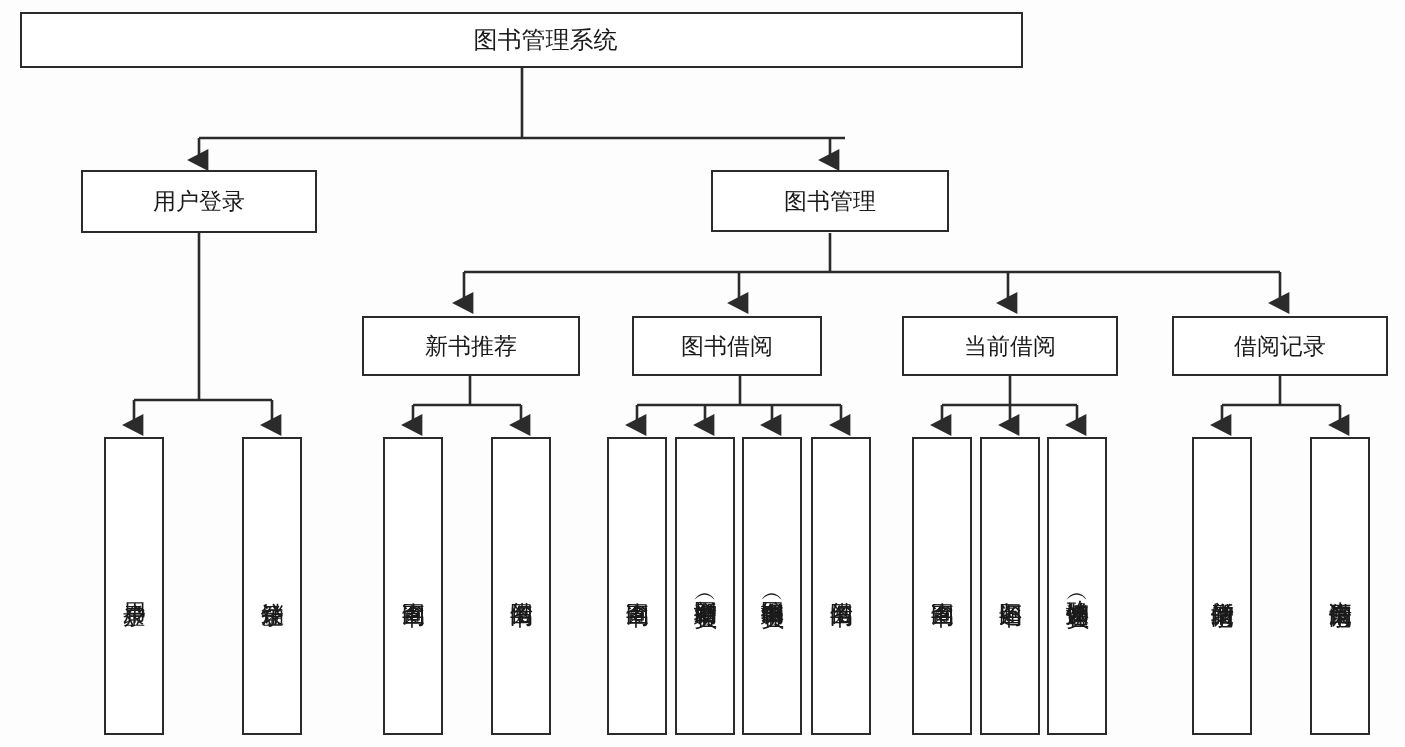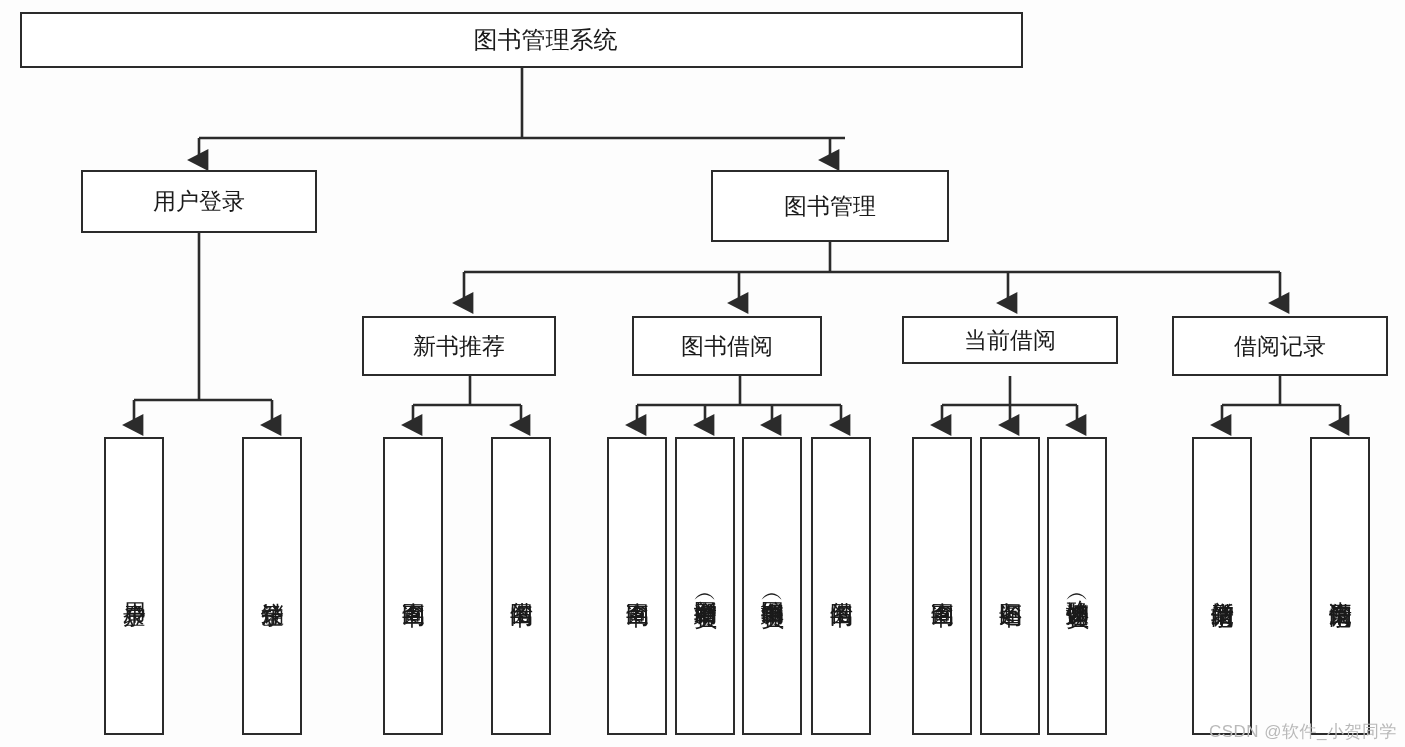--- a/index.html
+++ b/index.html
@@ -118,31 +118,31 @@
     </g>
   </svg>
 
   <div class="node root" style="left:20px; top:12px; width:1003px; height:56px;">
     <span class="label">图书管理系统</span>
   </div>
 
   <div class="node level2" style="left:81px; top:170px; width:236px; height:63px;">
     <span class="label">用户登录</span>
   </div>
-  <div class="node level2" style="left:711px; top:170px; width:238px; height:72px;">
+  <div class="node level2" style="left:711px; top:170px; width:238px; height:62px;">
     <span class="label">图书管理</span>
   </div>
 
-  <div class="node level3" style="left:362px; top:316px; width:194px; height:60px;">
+  <div class="node level3" style="left:362px; top:316px; width:218px; height:60px;">
     <span class="label">新书推荐</span>
   </div>
   <div class="node level3" style="left:632px; top:316px; width:190px; height:60px;">
     <span class="label">图书借阅</span>
   </div>
-  <div class="node level3" style="left:902px; top:316px; width:216px; height:48px;">
+  <div class="node level3" style="left:902px; top:316px; width:216px; height:60px;">
     <span class="label">当前借阅</span>
   </div>
   <div class="node level3" style="left:1172px; top:316px; width:216px; height:60px;font-family:Liberation Serif, serif;">
     <span class="label">借阅记录</span>
   </div>
 
   <div class="node leaf" style="left:104px; top:437px; width:60px; height:298px;">
     <span class="label">用户登录</span>
   </div>
   <div class="node leaf" style="left:242px; top:437px; width:60px; height:298px;">
@@ -179,15 +179,14 @@
     <span class="label">确认归还（管理员）</span>
   </div>
 
   <div class="node leaf" style="left:1192px; top:437px; width:60px; height:298px;">
     <span class="label">新增借阅记录</span>
   </div>
   <div class="node leaf" style="left:1310px; top:437px; width:60px; height:298px;">
     <span class="label">查询借阅记录</span>
   </div>
 
-  <div id="watermark">CSDN @软件_小贺同学</div>
 
 </div>
 
 </body></html>

